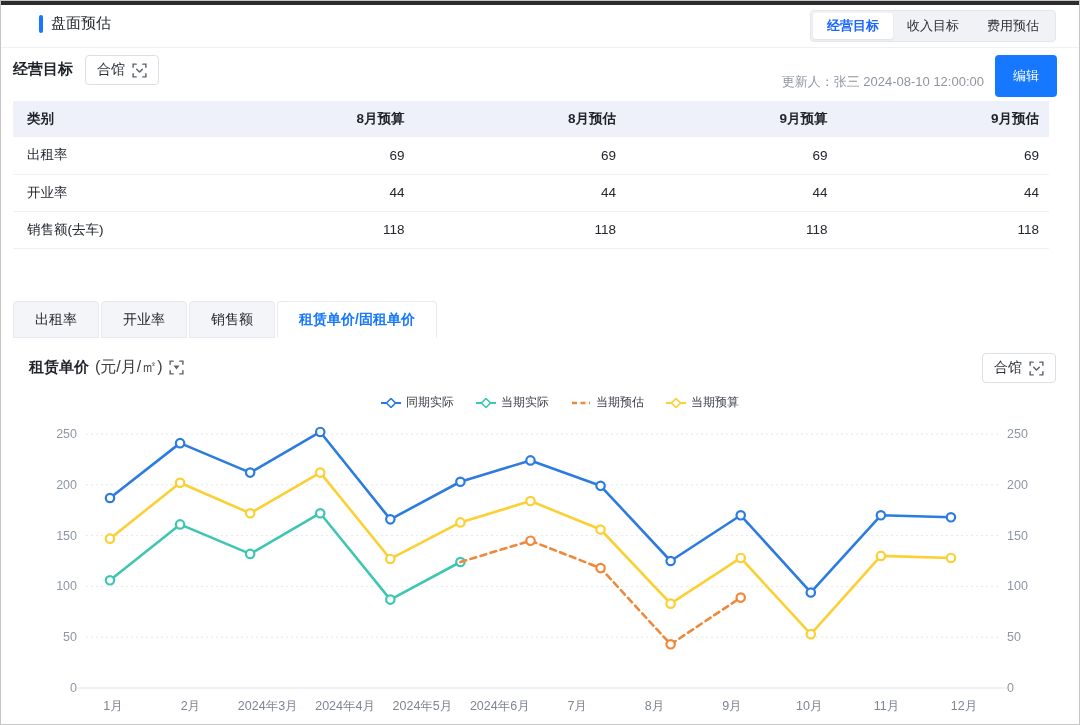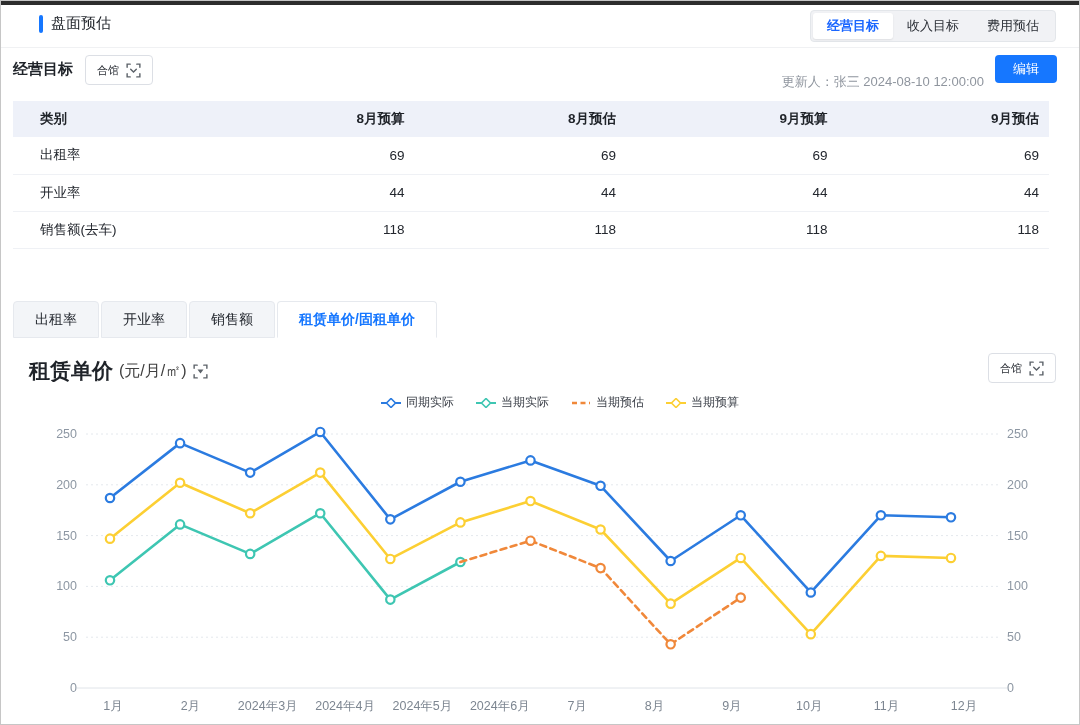--- a/index.html
+++ b/index.html
@@ -19,50 +19,50 @@
     position:absolute; right:23px; top:9px; display:flex; align-items:center;
     background:#f1f2f5; border:1px solid #e3e6ea; border-radius:4px; padding:2px; height:32px;
   }
   .seg { padding:4px 14px; font-size:13px; color:#2b2f36; border-radius:3px; cursor:pointer; white-space:nowrap; }
   .seg.active { background:#ffffff; color:#1a66ff; font-weight:bold; box-shadow:0 1px 2px rgba(0,0,0,0.08); }
 
   
   #section-label { position:absolute; left:12px; top:59px; font-size:15px; font-weight:bold; color:#1f2329; }
   .scope-btn {
     display:flex; align-items:center; gap:7px; height:30px; padding:0 11px;
-    border:1px solid #dcdfe5; border-radius:4px; background:#fff; font-size:11px; color:#2b2f36; cursor:pointer;
+    border:1px solid #dcdfe5; border-radius:4px; background:#fff; font-size:14px; color:#2b2f36; cursor:pointer;
   }
   #section-scope { position:absolute; left:84px; top:54px; }
   #updater-text { position:absolute; right:95px; top:72px; font-size:13px; color:#8f959e; }
   #edit-btn {
-    position:absolute; right:22px; top:54px; width:62px; height:28px; background:#1677ff; color:#fff;
+    position:absolute; right:22px; top:54px; width:62px; height:42px; background:#1677ff; color:#fff;
     border:none; border-radius:4px; font-size:13px; cursor:pointer;
     font-family:"Liberation Sans","DejaVu Sans",sans-serif;
   }
 
   
   #goal-table { position:absolute; left:12px; top:100px; width:1036px; border-collapse:collapse; table-layout:fixed; }
   #goal-table th {
     background:#eef1f9; height:36px; font-size:13.5px; font-weight:bold; color:#1f2329;
   }
   #goal-table td { height:37px; font-size:13.5px; color:#23272e; border-bottom:1px solid #eff1f5; background:#fff; }
-  #goal-table th:first-child, #goal-table td:first-child { text-align:left; padding-left:27px; }
+  #goal-table th:first-child, #goal-table td:first-child { text-align:left; padding-left:14px; }
   #goal-table th:not(:first-child), #goal-table td:not(:first-child) { text-align:right; padding-right:10px; }
 
   
   #chart-tabs { position:absolute; left:12px; top:300px; display:flex; gap:2px; }
   .ctab {
     height:37px; padding:0 21px; display:flex; align-items:center; font-size:14px; color:#23272e;
     background:#f3f5f8; border:1px solid #e6e9ee; border-radius:4px 4px 0 0; cursor:pointer; white-space:nowrap;
   }
   .ctab.active { background:#ffffff; color:#1677ff; font-weight:bold; border-bottom-color:transparent; }
 
   
   #chart-title-row { position:absolute; left:28px; top:356px; display:flex; align-items:center; gap:6px; }
-  #chart-title { font-size:21px; font-weight:bold; color:#1f2329; }
+  #chart-title { font-size:15px; font-weight:bold; color:#1f2329; }
   #chart-unit { font-size:16px; color:#404040; }
   #chart-scope { position:absolute; right:23px; top:352px; }
 
   
   #legend { position:absolute; top:393px; left:0; width:100%; display:flex; justify-content:center; gap:22px;padding-left:40px; }
   .legend-item { display:flex; align-items:center; gap:5px; font-size:12px; color:#3c4049; cursor:pointer; }
 
   #plot { position:absolute; left:0; top:415px; }
 
   .icon-svg { display:block; }

